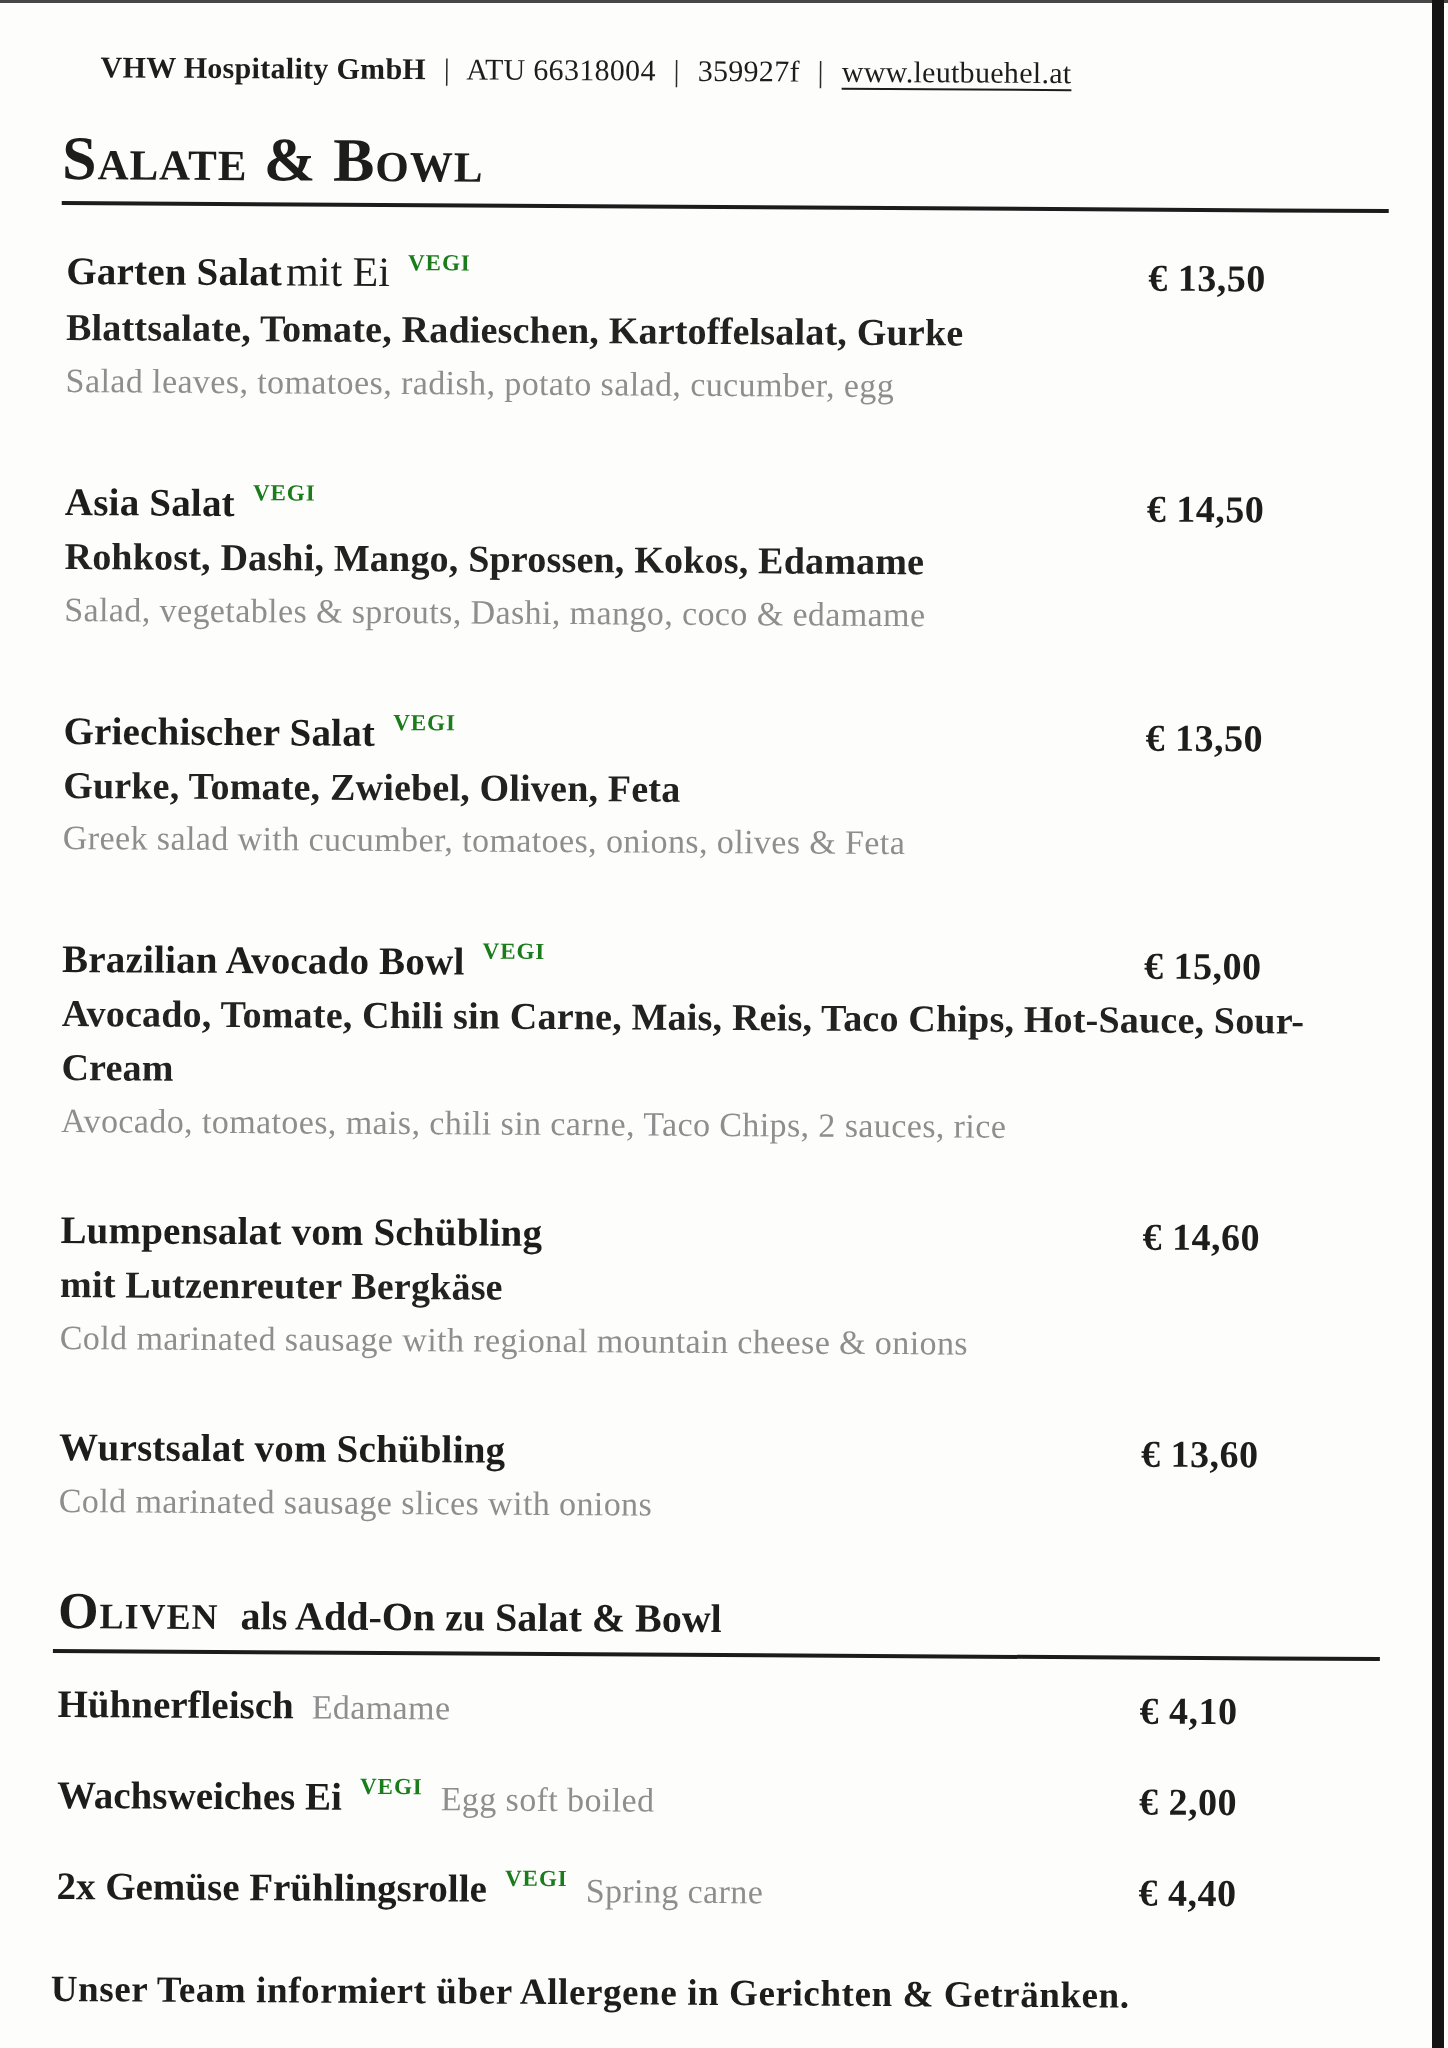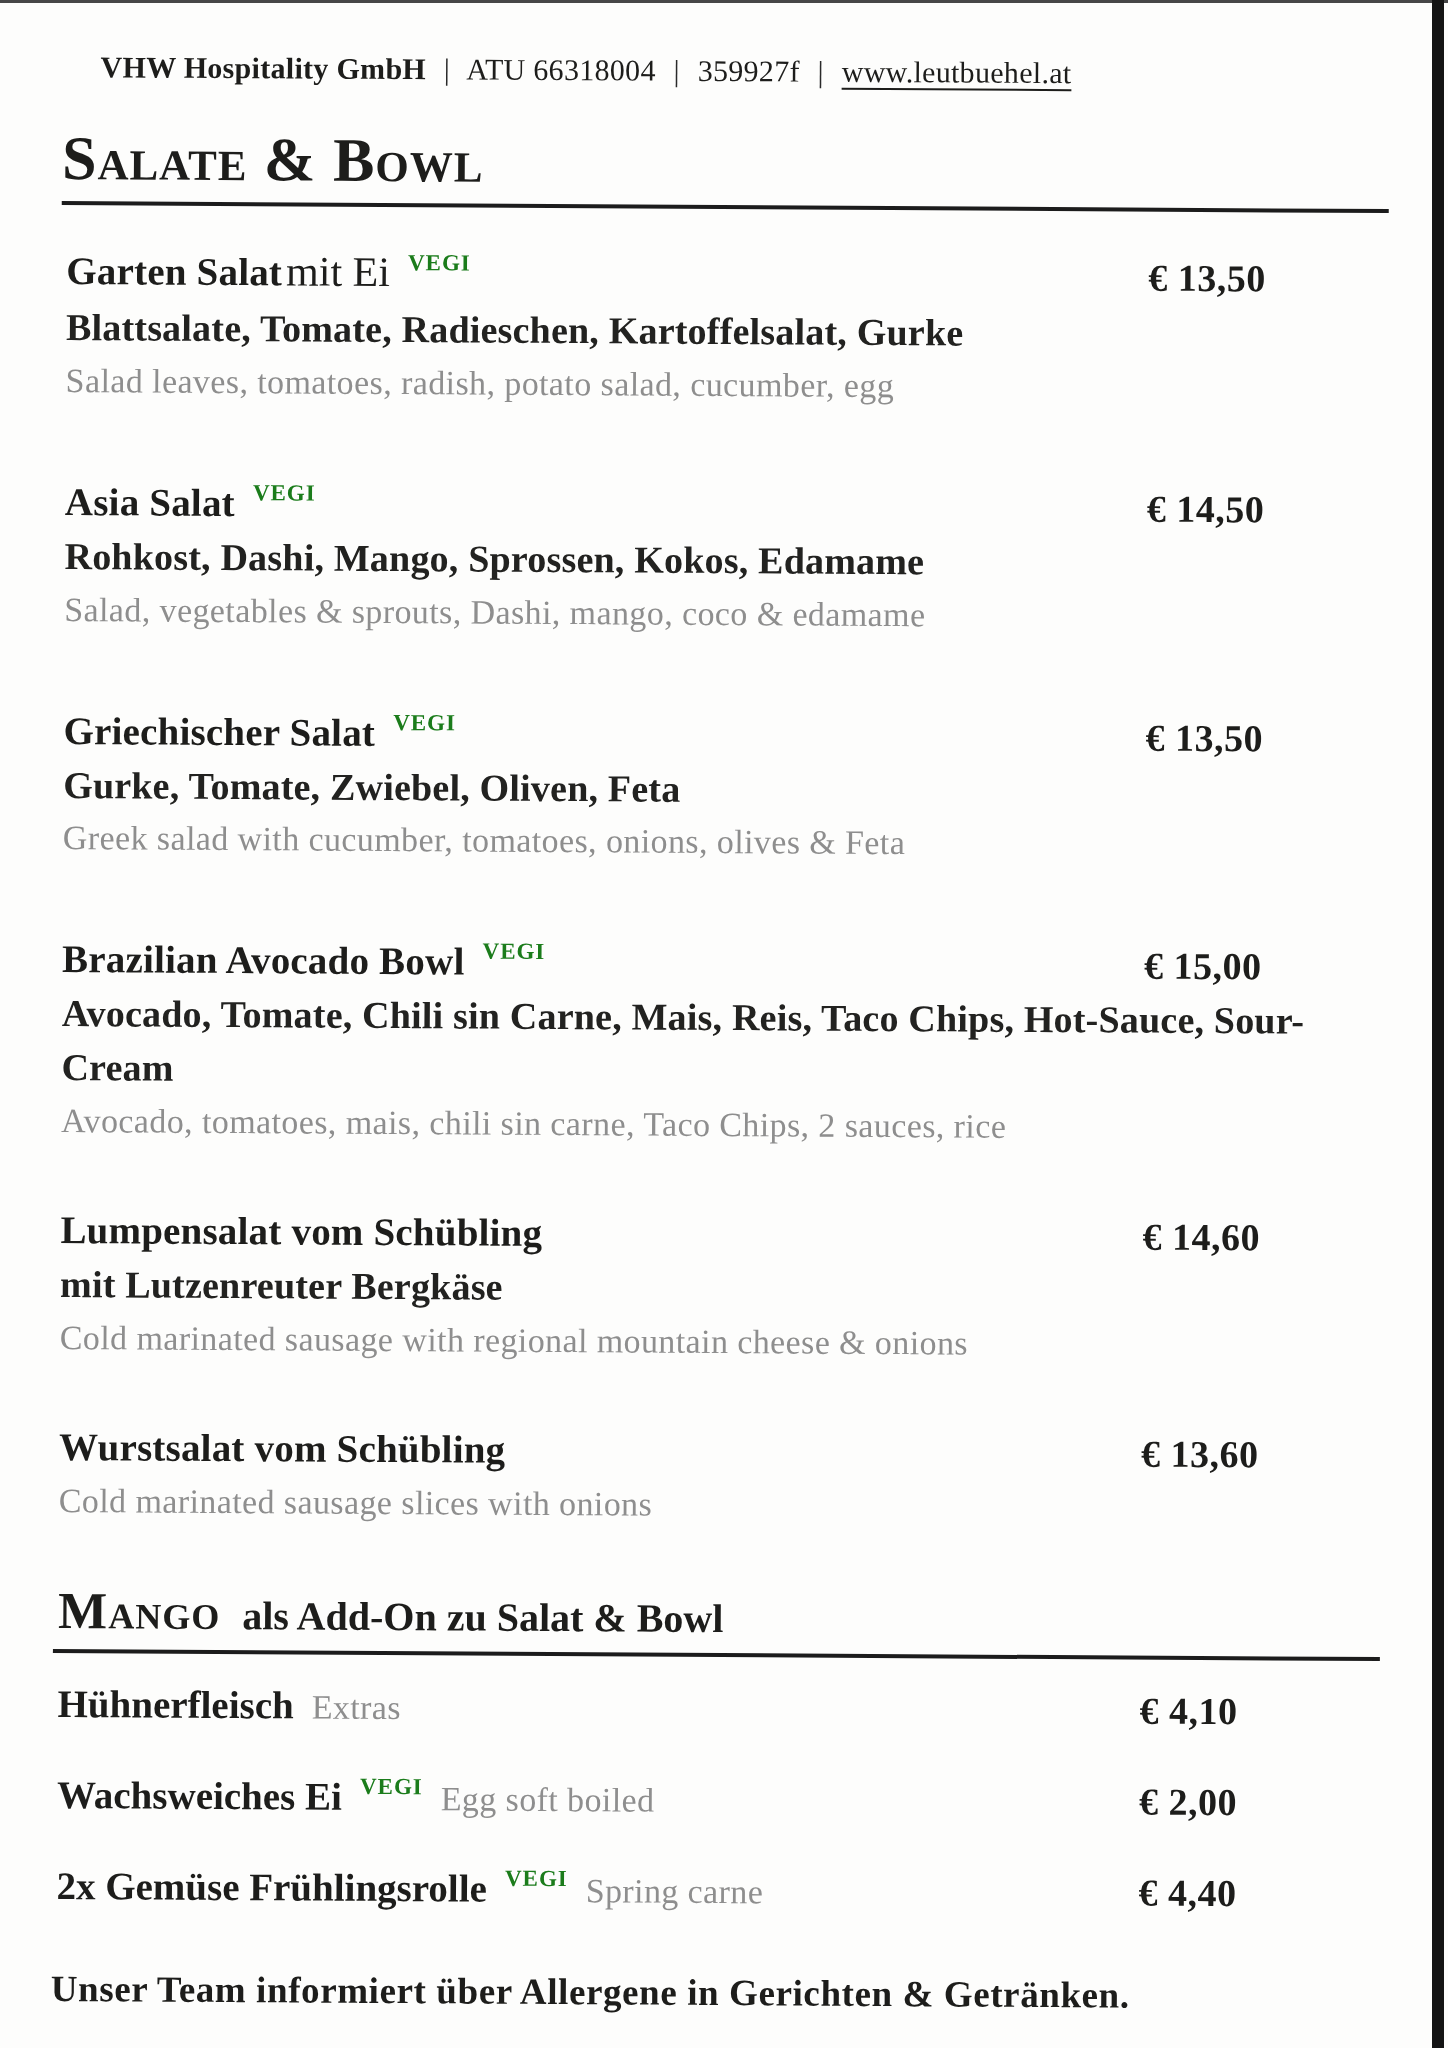--- a/index.html
+++ b/index.html
@@ -190,31 +190,31 @@
         </div>
         <div class="price">€ 13,60</div>
       </div>
       <div class="desc-en">Cold marinated sausage slices with onions</div>
     </div>
 
   </div>
 
   <div class="extras-section">
     <div class="extras-header">
-      <span class="extras-title">Mango</span>
+      <span class="extras-title">Oliven</span>
       <span class="extras-subtitle">als Add-On zu Salat &amp; Bowl</span>
     </div>
     <hr class="rule">
 
     <div class="extras-rows">
 
       <div class="extras-row">
         <div class="extras-left">
           <span class="extras-name">Hühnerfleisch</span>
-          <span class="extras-en">Extras</span>
+          <span class="extras-en">Edamame</span>
         </div>
         <div class="price">€ 4,10</div>
       </div>
 
       <div class="extras-row">
         <div class="extras-left">
           <span class="extras-name">Wachsweiches Ei</span>
           <span class="vegi">VEGI</span>
           <span class="extras-en">Egg soft boiled</span>
         </div>

